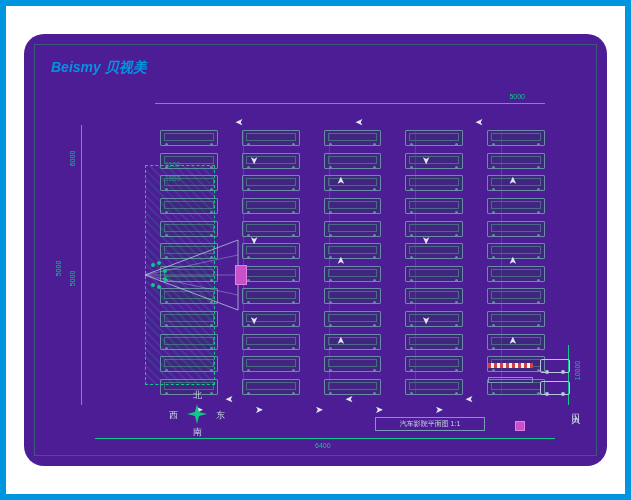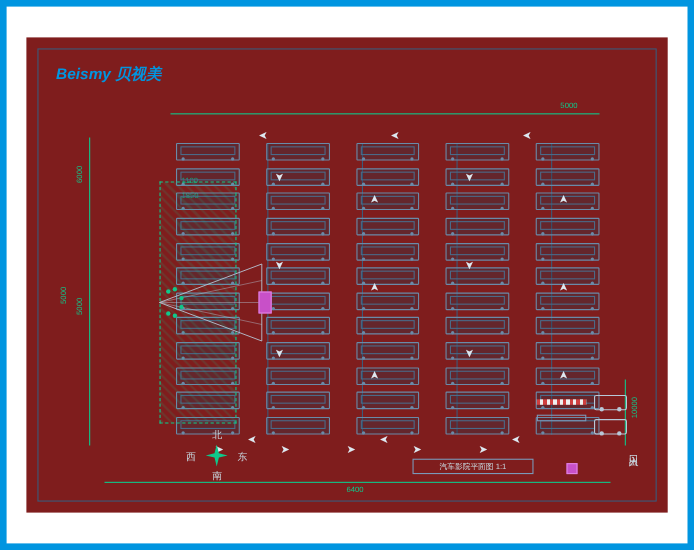--- a/index.html
+++ b/index.html
@@ -1,18 +1,18 @@
 <!DOCTYPE html>
 <html><head>
 <meta charset="utf-8">
 <style>
   * { margin: 0; padding: 0; box-sizing: border-box; }
   body { background: #fff; font-family: Arial, sans-serif; }
   .outer-frame { width: 631px; height: 500px; background: #fff; border: 6px solid #0095e0; position: relative; }
-  .canvas { position: absolute; top: 28px; left: 18px; right: 18px; bottom: 28px; background: #7f1d1d; }
+  .canvas { position: absolute; top: 28px; left: 18px; right: 18px; bottom: 28px; background: #4c1d95; border-radius: 20px; }
   .drawing-border { position: absolute; top: 10px; left: 10px; right: 10px; bottom: 10px; border: 1px solid #3a5a7a; }
   .logo { position: absolute; top: 14px; left: 16px; color: #0095e0; font-size: 14px; font-weight: bold; font-style: italic; }
   .lot-area { position: absolute; top: 70px; left: 60px; width: 460px; height: 310px; }
   .dim-line { position: absolute; background: #0fc88a; }
   .dim-text { position: absolute; color: #0fc88a; font-size: 7px; white-space: nowrap; }
   .columns { position: absolute; top: 15px; left: 65px; right: 10px; bottom: 30px; display: flex; gap: 24px; }
   .col { flex: 1; display: flex; flex-direction: column; gap: 3px; justify-content: space-between; }
   .car { height: 16px; border: 1px solid #6a8aa8; border-radius: 1px; display: flex; align-items: center; position: relative; background: rgba(40,60,80,0.3); }
   .car::before, .car::after { content: ''; width: 3px; height: 3px; background: #6a8aa8; border-radius: 50%; position: absolute; bottom: -1px; }
   .car::before { left: 4px; }

